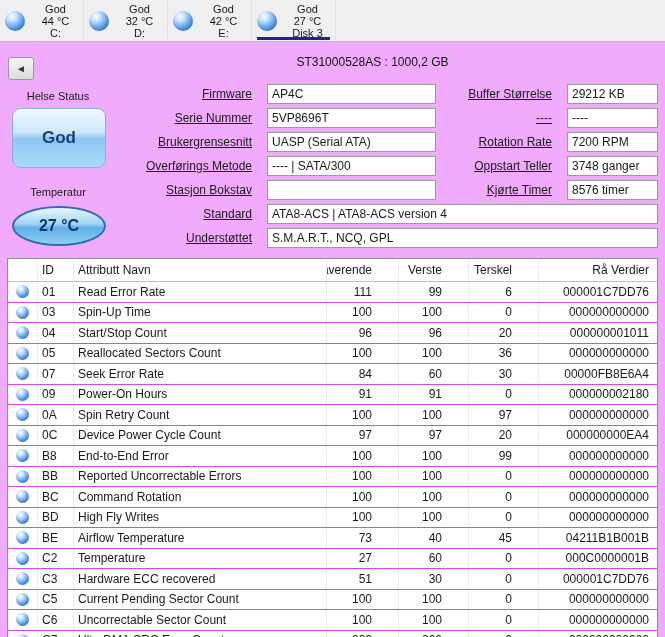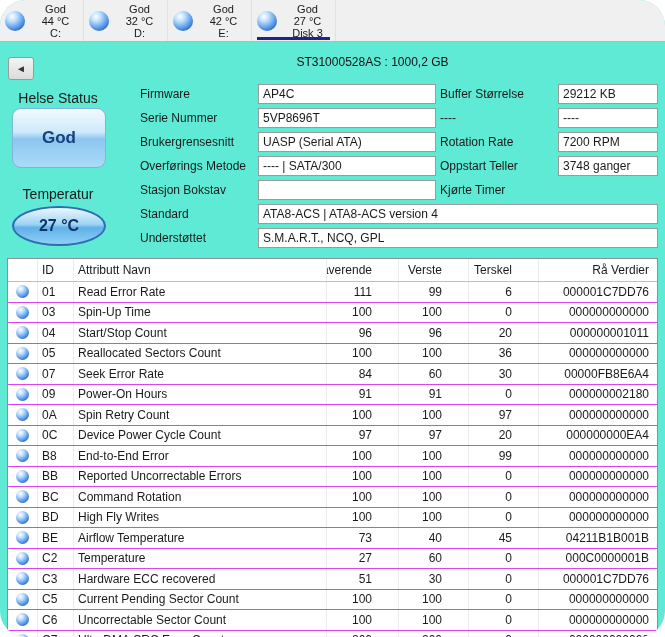--- a/index.html
+++ b/index.html
@@ -1,20 +1,19 @@
 <!DOCTYPE html>
 <html><head>
 <meta charset="utf-8">
 <style>
   html,body{margin:0;padding:0;background:#fff;}
   .screen{
     position:relative;width:665px;height:637px;overflow:hidden;
     font-family:"Liberation Sans",sans-serif;font-size:12px;color:#1a1a1a;
-    background:#5eead4;
-    border-radius:26px;
+    background:#f0abfc;
   }
   
   .tabbar{
     position:absolute;left:0;top:0;width:665px;height:41px;
     background:#f0f0f0;border-bottom:1px solid #b8b8b8;
     display:flex;align-items:stretch;
   }
   .tab{
     width:84px;display:flex;align-items:center;gap:3px;
     padding-left:5px;box-sizing:border-box;position:relative;
@@ -34,21 +33,21 @@
   .backbtn{
     position:absolute;left:8px;top:57px;width:24px;height:21px;
     background:linear-gradient(#f4f4f4,#dcdcdc);border:1px solid #9a9a9a;border-radius:3px;
     font-size:10px;color:#333;display:flex;align-items:center;justify-content:center;cursor:default;
   }
   .title{
     position:absolute;left:0;top:55px;width:665px;text-align:center;
     font-size:12px;color:#111;margin-left:40px;
   }
   
-  .collabel{position:absolute;width:100px;text-align:center;font-size:14px;color:#1a1a1a;}
+  .collabel{position:absolute;width:100px;text-align:center;font-size:11px;color:#1a1a1a;}
   .health-label{left:8px;top:90px;}
   .temp-label{left:8px;top:186px;}
   .health-btn{
     position:absolute;left:12px;top:108px;width:92px;height:58px;
     background:linear-gradient(180deg,#f2faff 0%,#cde9fb 40%,#8cc6f0 52%,#aadcf8 100%);
     border:1px solid #82b2de;border-radius:9px;box-shadow:inset 0 1px 0 #fff;
     display:flex;align-items:center;justify-content:center;
     font-size:17px;font-weight:bold;color:#14427e;cursor:default;
   }
   .temp-oval{
@@ -57,24 +56,24 @@
     background:linear-gradient(180deg,#eaf7ff 0%,#9fd4f4 45%,#5fb0ea 55%,#8fd0f2 100%);
     border:2px solid #2e6cb4;
     display:flex;align-items:center;justify-content:center;
     font-size:16px;font-weight:bold;color:#0d3668;
   }
   
   .fields-mid{position:absolute;left:140px;top:84px;width:296px;}
   .fields-right{position:absolute;left:440px;top:84px;width:218px;}
   .fields-wide{position:absolute;left:140px;top:204px;width:518px;}
   .frow{display:flex;align-items:center;height:20px;margin-bottom:4px;}
-  .flabel{width:118px;padding-right:6px;box-sizing:border-box;white-space:nowrap;}
+  .flabel{width:118px;text-align:right;padding-right:6px;box-sizing:border-box;white-space:nowrap;text-decoration:underline;}
   .fbox{
     flex:1;height:20px;box-sizing:border-box;border:1px solid #9a9a9a;background:#fff;
-    line-height:18px;padding:0 4px;white-space:nowrap;overflow:hidden;
+    line-height:18px;padding:0 4px;white-space:nowrap;overflow:hidden;margin-left:9px;
   }
   
   .smart{
     position:absolute;left:7px;top:258px;width:651px;
     border:1px solid #8f8f8f;background:#fff;box-sizing:border-box;
   }
   .trow{
     display:grid;grid-template-columns:30px 36px 1fr 72px 70px 70px 118px;
     align-items:center;height:19.5px;border-bottom:1px solid #d946ef;
   }
@@ -168,20 +167,21 @@
     <div class="frow">
       <span class="flabel">Rotation Rate</span>
       <span class="fbox">7200 RPM</span>
     </div>
     <div class="frow">
       <span class="flabel">Oppstart Teller</span>
       <span class="fbox">3748 ganger</span>
     </div>
     <div class="frow">
       <span class="flabel">Kjørte Timer</span>
+      <span class="fbox">8576 timer</span>
     </div>
   </div>
 
   <div class="fields-wide">
     <div class="frow">
       <span class="flabel">Standard</span>
       <span class="fbox">ATA8-ACS | ATA8-ACS version 4</span>
     </div>
     <div class="frow">
       <span class="flabel">Understøttet</span>

